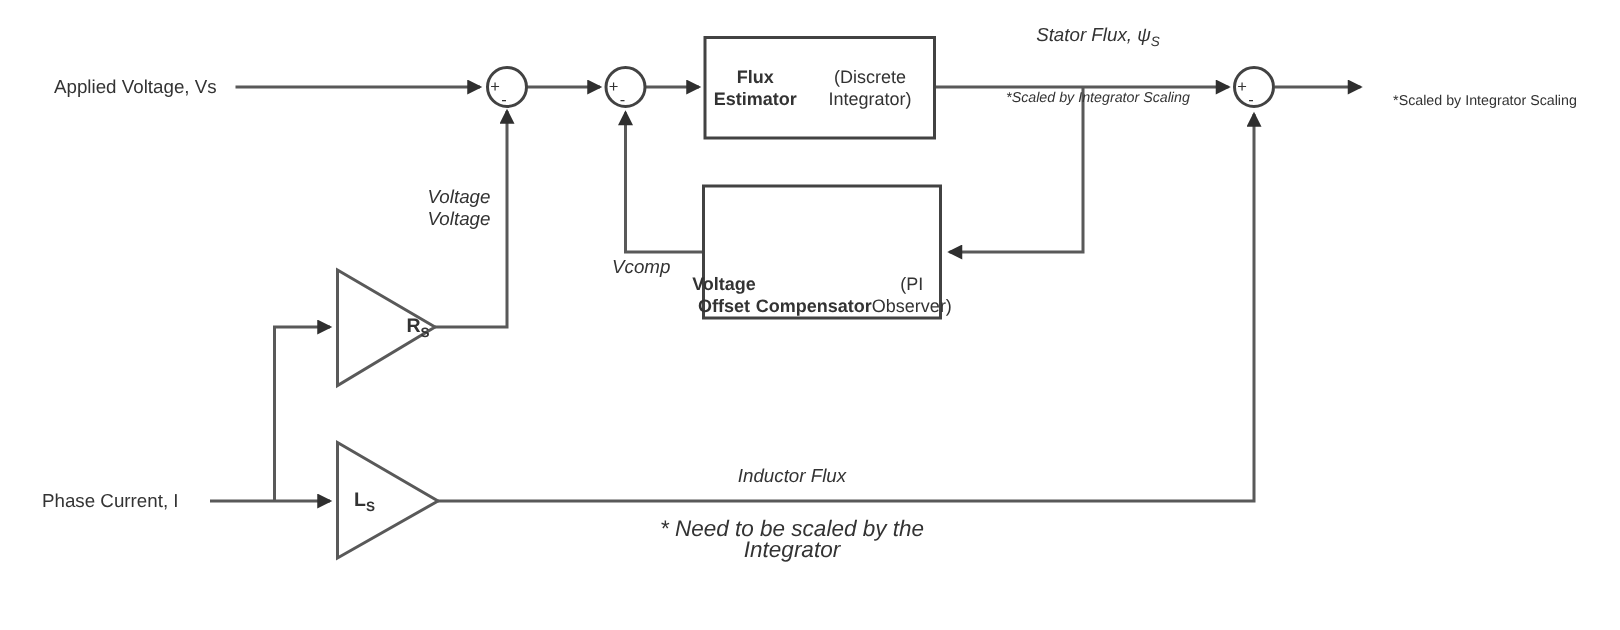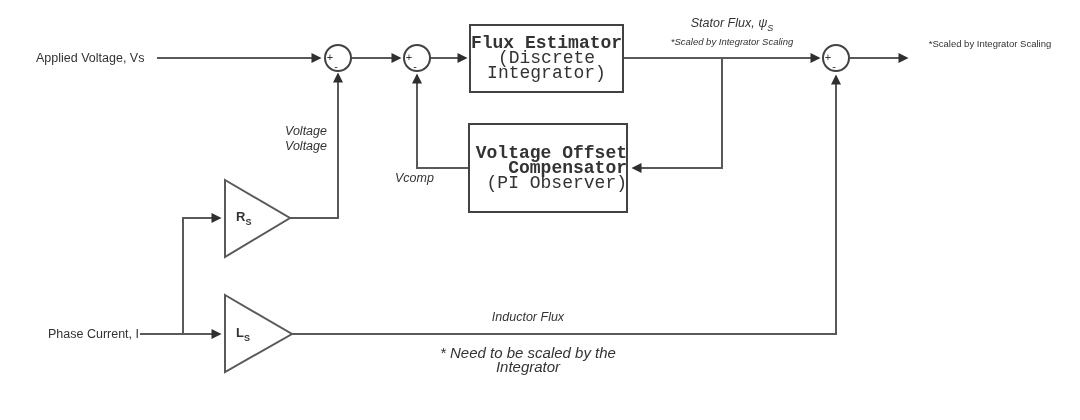--- a/index.html
+++ b/index.html
@@ -9,27 +9,27 @@
   }
   .canvas svg{position:absolute;left:0;top:0;}
   .wire{stroke:#595959;stroke-width:2;fill:none;}
   .shape{stroke:#424242;stroke-width:2;fill:#ffffff;}
   .tri{stroke:#595959;stroke-width:2;fill:#ffffff;}
   .sign{font-family:"Liberation Sans",sans-serif;font-size:11px;fill:#333333;}
   .lbl{position:absolute;font-size:12.5px;white-space:nowrap;}
   .italic{font-style:italic;}
   .center{text-align:center;}
   .block-text{
-    position:absolute;display:flex;flex-direction:column;justify-content:center;
-    align-items:center;text-align:center;line-height:15px;font-size:18px;font-family:Liberation Mono, monospace;
+    position:absolute;display:flex;flex-direction:row;justify-content:center;
+    align-items:center;text-align:center;line-height:15px;font-size:12px;
   }
   .bt-title{font-weight:bold;}
   .sig{position:absolute;}
   .sig-main{font-size:12.5px;line-height:15px;white-space:nowrap;font-style:italic;}
-  .sig-note{font-size:9.5px;line-height:12px;margin-top:0;white-space:nowrap;}
+  .sig-note{font-size:9.5px;line-height:12px;margin-top:24px;white-space:nowrap;}
   .gain-lbl{position:absolute;font-weight:bold;font-size:13px;}
   sub{font-size:9px;}
   .footnote{position:absolute;font-size:15px;line-height:14px;font-style:italic;}
   .two-line{line-height:15px;}
 </style>
 </head>
 <body>
 
 <div class="canvas">
 
@@ -64,55 +64,55 @@
     <text class="sign" x="834" y="70" text-anchor="middle">-</text>
 
     <path class="tri" d="M225,180 L290,218 L225,257 Z"></path>
     <path class="tri" d="M225,295 L292,334 L225,372 Z"></path>
 
     <rect class="shape" x="470" y="25" width="153" height="67"></rect>
     <rect class="shape" x="469" y="124" width="158" height="88"></rect>
   </svg>
 
   <div class="lbl" style="left:36px;top:51px;">Applied Voltage, Vs</div>
-  <div class="lbl" style="left:48px;top:327px;text-align:right;">Phase Current, I</div>
+  <div class="lbl" style="left:28px;top:327px;text-align:right;">Phase Current, I</div>
 
   <div class="block-text" style="left:470px;top:25px;width:153px;height:67px;">
     <div class="bt-title">Flux Estimator</div>
     <div class="bt-sub">(Discrete Integrator)</div>
   </div>
 
   <div class="block-text" style="left:469px;top:124px;width:158px;height:88px;align-items:flex-end;">
     <div class="bt-title">Voltage Offset</div>
     <div class="bt-title">Compensator</div>
     <div class="bt-sub">(PI Observer)</div>
   </div>
 
-  <div class="gain-lbl" style="left:236px;top:209px;">
+  <div class="gain-lbl" style="left:224px;top:209px;padding-left:47px;">
     <span>R</span><sub>S</sub>
   </div>
   <div class="gain-lbl" style="left:236px;top:325px;">
     <span>L</span><sub>S</sub>
   </div>
 
   <div class="sig center italic" style="left:648px;top:16px;width:168px;">
     <div class="sig-main"><span>Stator Flux, ψ</span><sub>S</sub></div>
     <div class="sig-note">*Scaled by Integrator Scaling</div>
   </div>
 
   <div class="sig center" style="left:906px;top:38px;width:168px;">
     <div class="sig-note">*Scaled by Integrator Scaling</div>
   </div>
 
   <div class="lbl italic center two-line" style="left:266px;top:124px;width:80px;">
     <div>Voltage</div>
     <div>Voltage</div>
   </div>
 
-  <div class="lbl italic" style="left:395px;top:171px;">Vcomp</div>
+  <div class="lbl italic" style="left:408px;top:171px;">Vcomp</div>
 
   <div class="lbl italic center" style="left:440px;top:310px;width:176px;">Inductor Flux</div>
 
   <div class="footnote center" style="left:420px;top:346px;width:216px;">
     <div>* Need to be scaled by the Integrator</div>
   </div>
 
 </div>
 
 </body></html>

